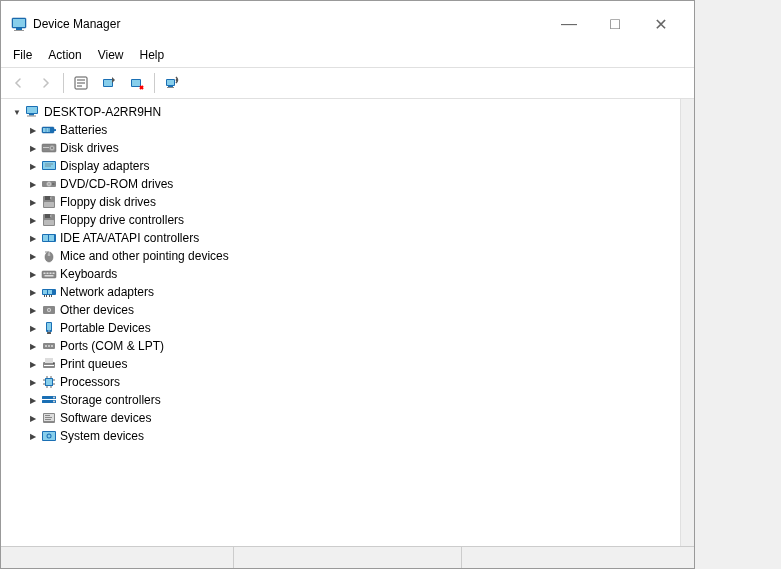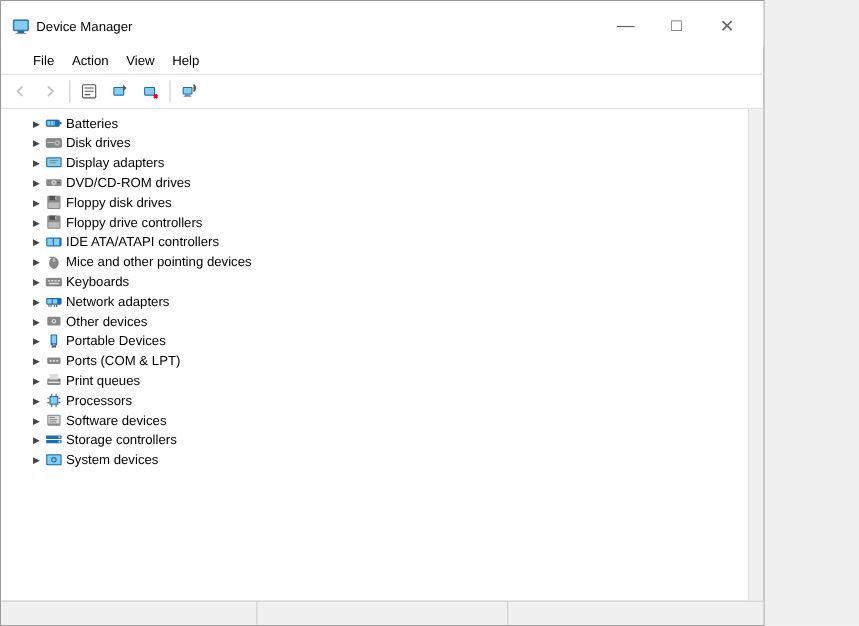--- a/index.html
+++ b/index.html
@@ -50,21 +50,21 @@
       cursor: pointer;
       font-size: 16px;
       display: flex;
       align-items: center;
       justify-content: center;
       color: #666;
     }
     .menu-bar {
       display: flex;
       gap: 0;
-      padding: 2px 21px;
+      padding: 2px 4px;
       border-bottom: 1px solid #e0e0e0;
     }
     .menu-item {
       padding: 3px 8px;
       cursor: pointer;
       font-size: 12px;
       color: #000;
       border-radius: 2px;
     }
     .toolbar {
@@ -248,20 +248,32 @@
         <rect x="3" y="12" width="7" height="1" fill="#888"></rect>
         <path d="M12 2 Q15 5 12 8" stroke="#555" fill="none" stroke-width="1.5"></path>
         <path d="M12 4 Q13.5 5 12 6" stroke="#555" fill="none" stroke-width="1.5"></path>
       </svg>
     </button>
   </div>
 
   <div class="content-area">
     <div class="tree-view">
 
+      <div class="tree-item root indent-1">
+        <div class="expand-icon expanded"></div>
+        <div class="item-icon">
+          <svg width="16" height="16" viewBox="0 0 16 16">
+            <rect x="1" y="2" width="12" height="8" rx="1" fill="#1a6fb4"></rect>
+            <rect x="2" y="3" width="10" height="6" fill="#87ceeb"></rect>
+            <rect x="4" y="10" width="5" height="1.5" fill="#1a6fb4"></rect>
+            <rect x="2" y="11.5" width="9" height="1" fill="#888"></rect>
+          </svg>
+        </div>
+        <span class="item-label">DESKTOP-A2RR9HN</span>
+      </div>
 
       <div class="tree-item indent-2">
         <div class="expand-icon collapsed"></div>
         <div class="item-icon">
           <svg width="16" height="16" viewBox="0 0 16 16">
             <rect x="1" y="5" width="12" height="6" rx="1" fill="#1a6fb4" stroke="#1a5a9a" stroke-width="0.5"></rect>
             <rect x="13" y="7" width="2" height="2" rx="0.5" fill="#1a6fb4"></rect>
             <rect x="2" y="6" width="7" height="4" fill="#87ceeb"></rect>
             <line x1="5" y1="6" x2="5" y2="10" stroke="#1a5a9a" stroke-width="0.5"></line>
             <line x1="8" y1="6" x2="8" y2="10" stroke="#1a5a9a" stroke-width="0.5"></line>
@@ -460,41 +472,41 @@
             <line x1="12" y1="10" x2="14" y2="10" stroke="#666" stroke-width="1"></line>
           </svg>
         </div>
         <span class="item-label">Processors</span>
       </div>
 
       <div class="tree-item indent-2">
         <div class="expand-icon collapsed"></div>
         <div class="item-icon">
           <svg width="16" height="16" viewBox="0 0 16 16">
+            <rect x="1" y="4" width="14" height="3" rx="0.5" fill="#1a6fb4"></rect>
+            <rect x="1" y="8" width="14" height="3" rx="0.5" fill="#1a6fb4"></rect>
+            <circle cx="13" cy="5.5" r="1" fill="#ddd"></circle>
+            <circle cx="13" cy="9.5" r="1" fill="#ddd"></circle>
+          </svg>
+        </div>
+        <span class="item-label">Storage controllers</span>
+      </div>
+
+      <div class="tree-item indent-2">
+        <div class="expand-icon collapsed"></div>
+        <div class="item-icon">
+          <svg width="16" height="16" viewBox="0 0 16 16">
             <rect x="2" y="3" width="12" height="10" rx="1" fill="#888"></rect>
             <rect x="3" y="4" width="10" height="7" fill="#ddd"></rect>
             <rect x="4" y="5" width="5" height="1" fill="#888"></rect>
             <rect x="4" y="7" width="7" height="1" fill="#888"></rect>
             <rect x="4" y="9" width="6" height="1" fill="#888"></rect>
           </svg>
         </div>
         <span class="item-label">Software devices</span>
-      </div>
-
-      <div class="tree-item indent-2">
-        <div class="expand-icon collapsed"></div>
-        <div class="item-icon">
-          <svg width="16" height="16" viewBox="0 0 16 16">
-            <rect x="1" y="4" width="14" height="3" rx="0.5" fill="#1a6fb4"></rect>
-            <rect x="1" y="8" width="14" height="3" rx="0.5" fill="#1a6fb4"></rect>
-            <circle cx="13" cy="5.5" r="1" fill="#ddd"></circle>
-            <circle cx="13" cy="9.5" r="1" fill="#ddd"></circle>
-          </svg>
-        </div>
-        <span class="item-label">Storage controllers</span>
       </div>
 
       <div class="tree-item indent-2">
         <div class="expand-icon collapsed"></div>
         <div class="item-icon">
           <svg width="16" height="16" viewBox="0 0 16 16">
             <rect x="1" y="3" width="14" height="10" rx="1" fill="#1a6fb4"></rect>
             <rect x="2" y="4" width="12" height="8" fill="#87ceeb"></rect>
             <circle cx="8" cy="8" r="2.5" fill="#1a6fb4"></circle>
             <circle cx="8" cy="8" r="1.5" fill="#87ceeb"></circle>

